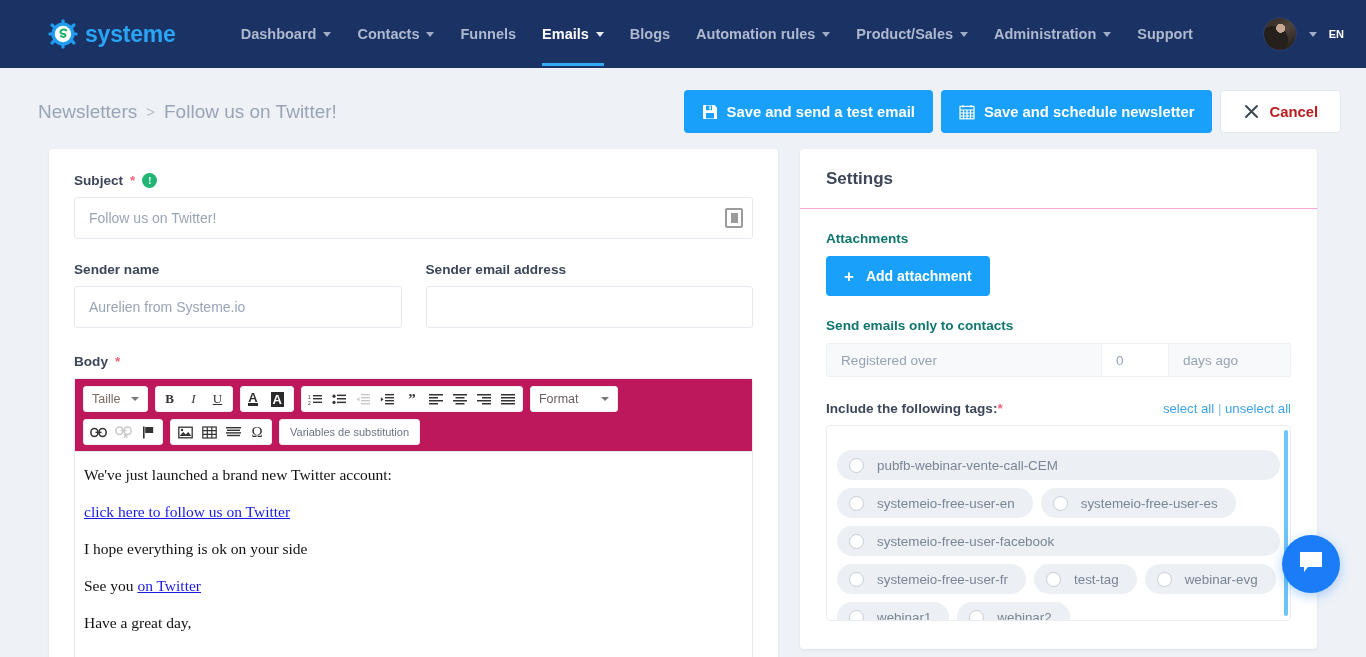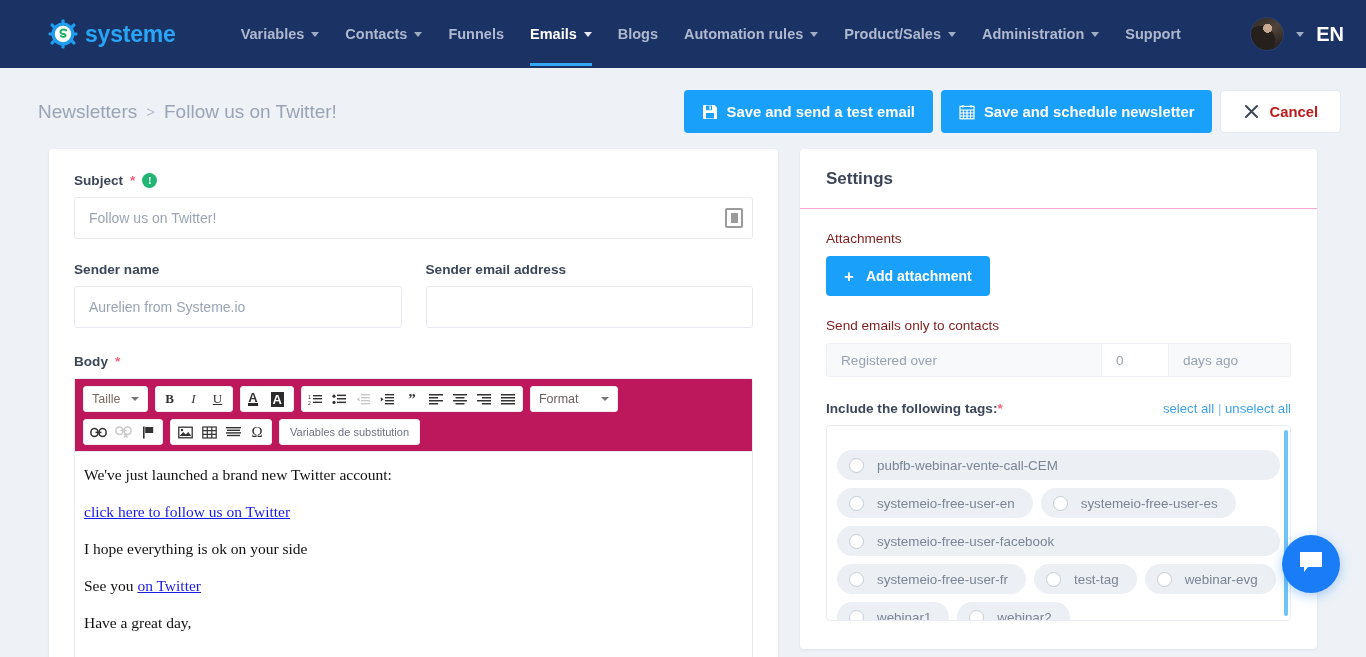--- a/index.html
+++ b/index.html
@@ -38,21 +38,21 @@
   .nav-right{ display:flex; align-items:center; gap:12px; margin-left:auto; }
   .avatar{
     width:34px;height:34px;border-radius:50%;
     background:#4a3f3a;
     background-image:
       radial-gradient(circle at 52% 32%, #c6a893 0 16%, transparent 17%),
       radial-gradient(circle at 30% 70%, #26201c 0 45%, transparent 46%),
       linear-gradient(150deg,#2c2520 0%,#51443b 45%,#1d1916 100%);
     border:1px solid #2a3f70;
   }
-  .lang{ color:#fff; font-size:20px; font-weight:700; }
+  .lang{ color:#fff; font-size:11px; font-weight:700; }
 
   
   .pagebar{ display:flex; align-items:center; padding:22px 25px 16px 38px; }
   .crumbs{ font-size:19px; color:#9aa4b5; display:flex; align-items:center; gap:9px; }
   .crumb-link{ color:#9aa4b5; cursor:pointer; }
   .crumb-sep{ color:#b4bcc9; font-size:15px; }
   .crumb-cur{ color:#9aa4b5; }
   .actions{ display:flex; align-items:flex-start; gap:8px; margin-left:auto; }
   .btn{
     display:flex;align-items:center;gap:9px;
@@ -123,21 +123,21 @@
     display:flex;align-items:center;font-size:11px;color:#6b7280;cursor:pointer;background:#fff;
   }
   .ed-body{ padding:14px 9px 10px 9px; font-family:"Liberation Serif", serif; font-size:15.5px; color:#111; }
   .ed-body p{ margin:0 0 19px 0; }
   .ed-link{ color:#1a1ae6; text-decoration:underline; cursor:pointer; }
 
   
   .rp-head{ padding:20px 26px 19px 26px; border-bottom:1px solid #f9a8d4; }
   .rp-title{ font-size:17px; font-weight:700; color:#3c4658; }
   .rp-body{ padding:22px 26px 0 26px; }
-  .sec-lbl{ font-size:13.6px; font-weight:400; color:#7f1d1d; margin-bottom:10px; }
+  .sec-lbl{ font-size:13.6px; font-weight:700; color:#0f766e; margin-bottom:10px; }
   .add-att{
     background:#18a0fb;color:#fff;border:0;border-radius:4px;height:40px;
     padding:0 18px;font-size:14px;font-weight:700;cursor:pointer;display:flex;
     align-items:center;gap:12px;font-family:"Liberation Sans", sans-serif;
   }
   .sec2{ margin-top:22px; }
   .tri{ display:flex; margin-top:3px; }
   .tri-cell{
     height:34px; background:#f7f9fb; border:1px solid #eef1f5;
     display:flex;align-items:center; padding:0 14px; font-size:13.6px; color:#98a2b2;
@@ -194,21 +194,21 @@
         </g>
         <circle cx="15" cy="15" r="8.2" fill="#ffffff"></circle>
         <path d="M18.2 11.4c-1.1-.8-2.6-1.1-3.9-.7-1.5.4-2.3 1.9-1.6 3 .6 1 2.1 1.1 3.3 1.4 1.2.3 2 1.1 1.3 2-.8 1-2.9 1-4.4-.1" stroke="#20b26a" stroke-width="2.1" fill="none" stroke-linecap="round"></path>
       </svg>
     </span>
     <span class="logo-text">systeme</span>
   </div>
 
   <div class="nav">
     <div class="nav-item">
-      <span>Variables</span>
+      <span>Dashboard</span>
       <i class="caret"></i>
     </div>
     <div class="nav-item">
       <span>Contacts</span>
       <i class="caret"></i>
     </div>
     <div class="nav-item">
       <span>Funnels</span>
     </div>
     <div class="nav-item active">

